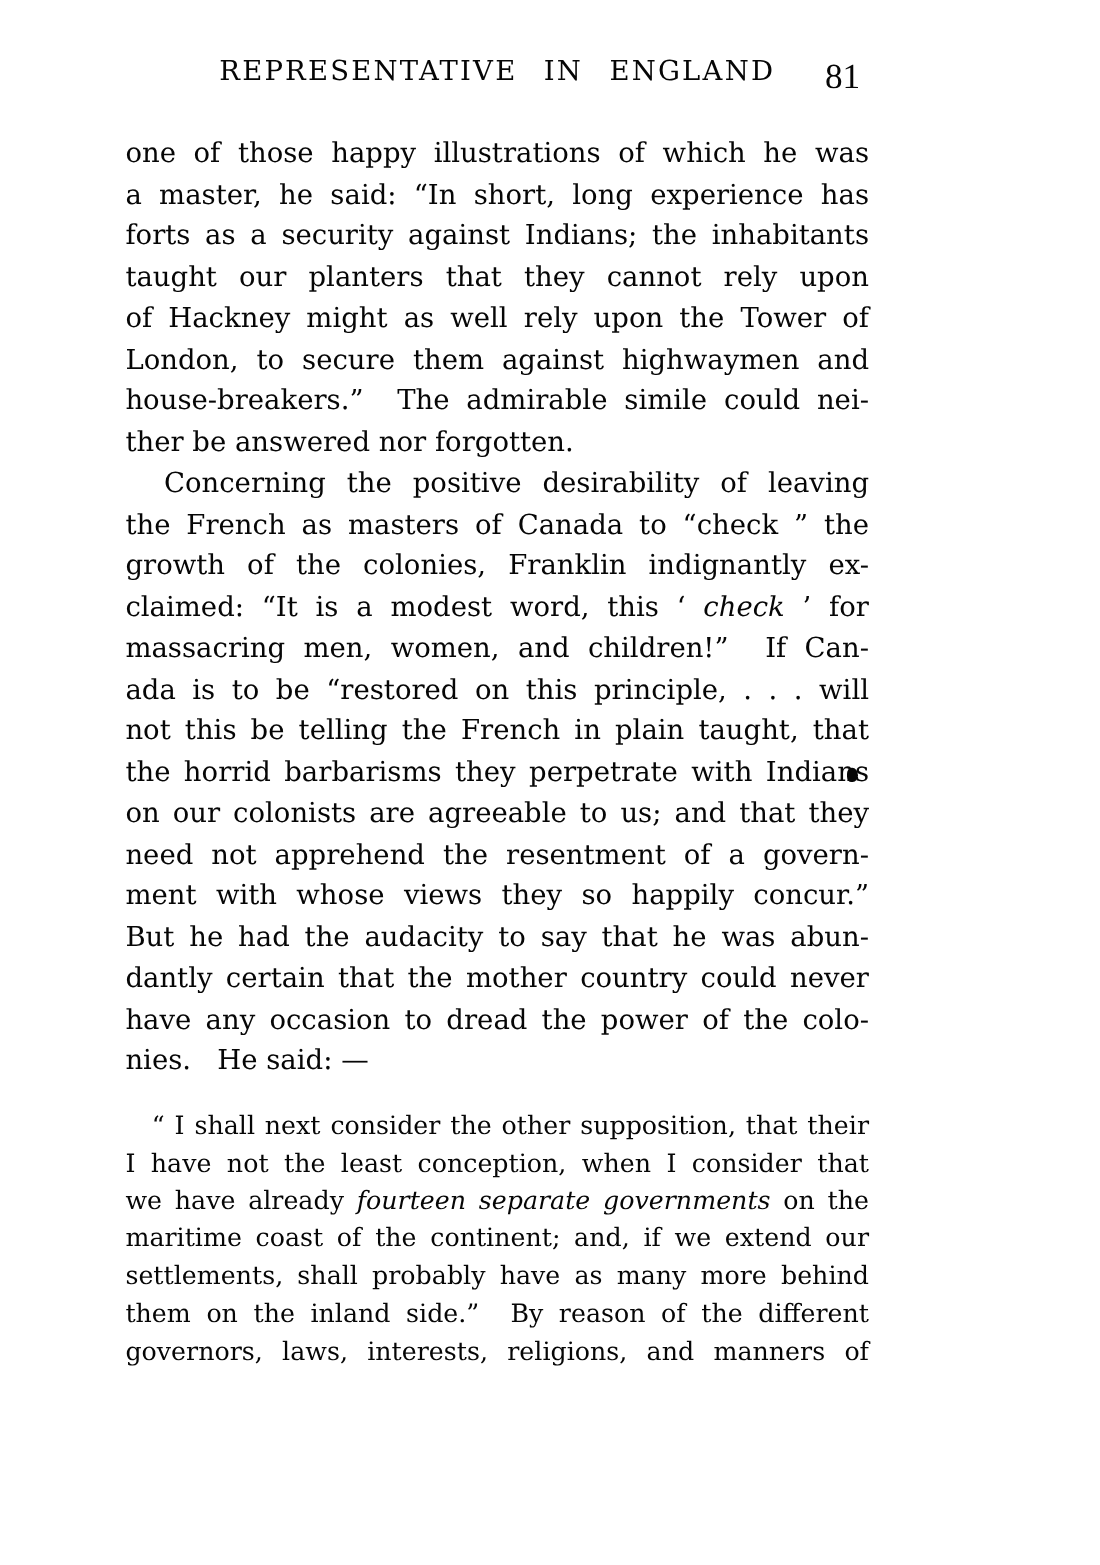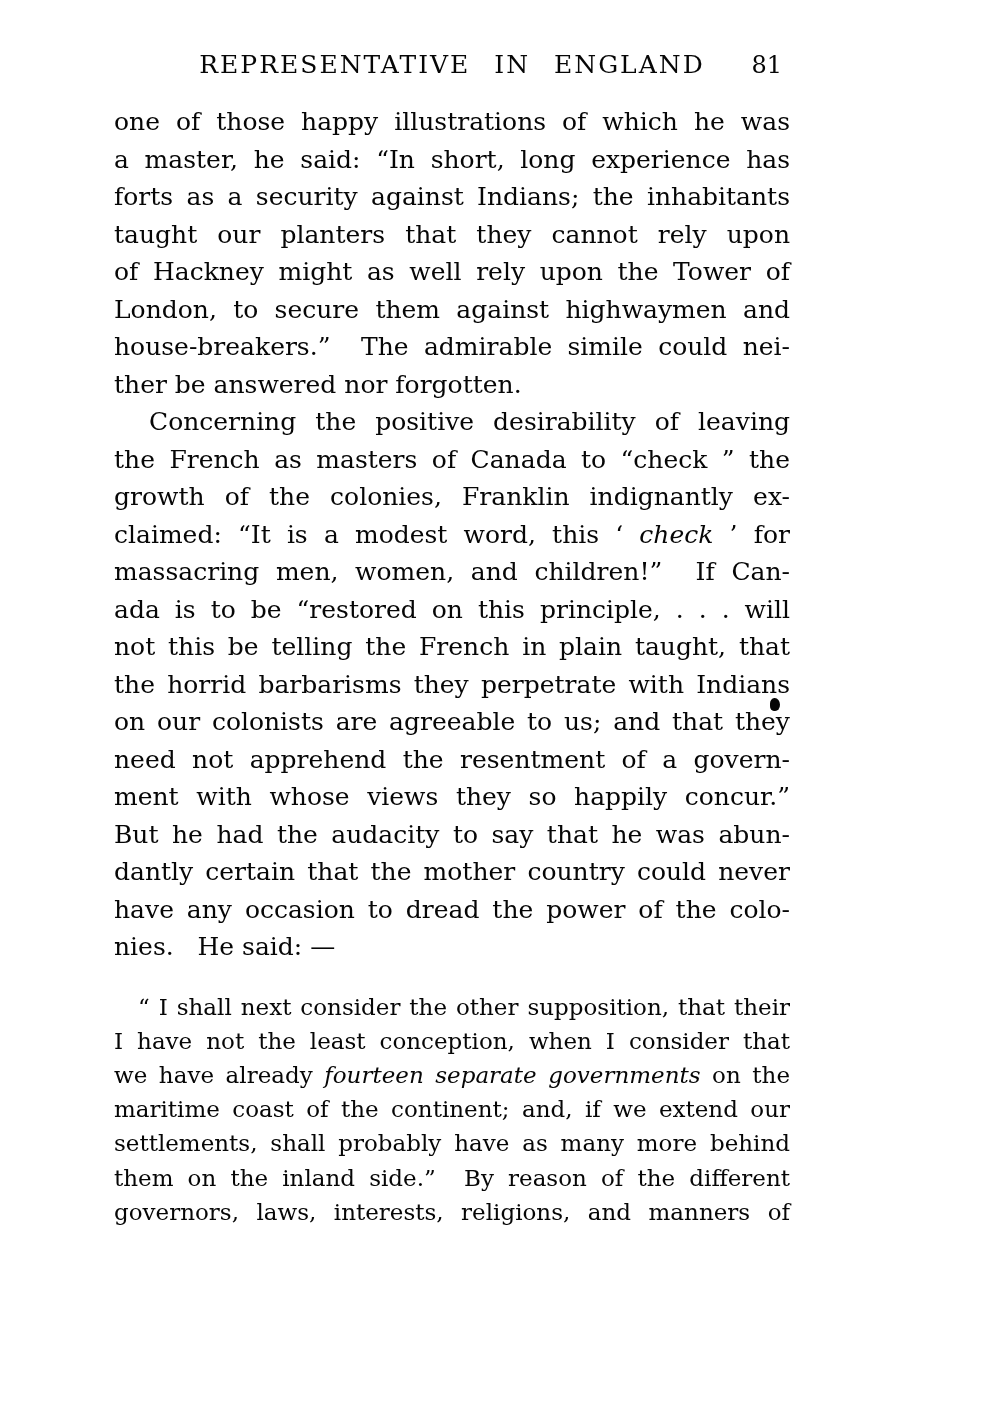--- a/index.html
+++ b/index.html
@@ -27,23 +27,24 @@
     font-size: 25px;
     letter-spacing: 2px;
     word-spacing: 14px;
     white-space: nowrap;
   }
   .page-number {
     position: absolute;
     right: 8px; top: 1px;
     letter-spacing: 0;
     word-spacing: 0;
-    font-size: 24px;
+    font-size: 32px;
+    font-family: Liberation Serif, serif;
   }
-  .body-text { margin-top: 19px; }
+  .body-text { margin-top: 36px; }
   .para .line {
     font-size: 25px;
     line-height: 37.5px;
     text-align: justify;
     text-align-last: justify;
   }
   .para .line.last { text-align-last: left; }
   .para.indent .line.first { text-indent: 35px; }
   .para.quote { margin-top: 24px; }
   .para.quote .line {

